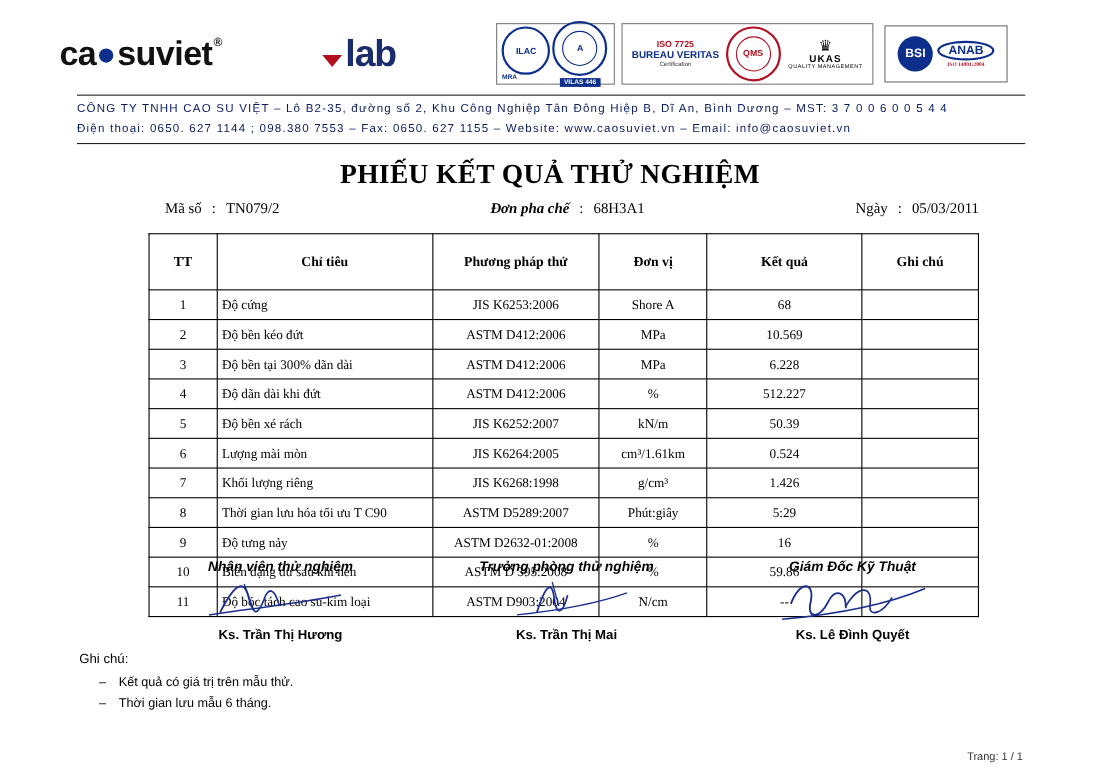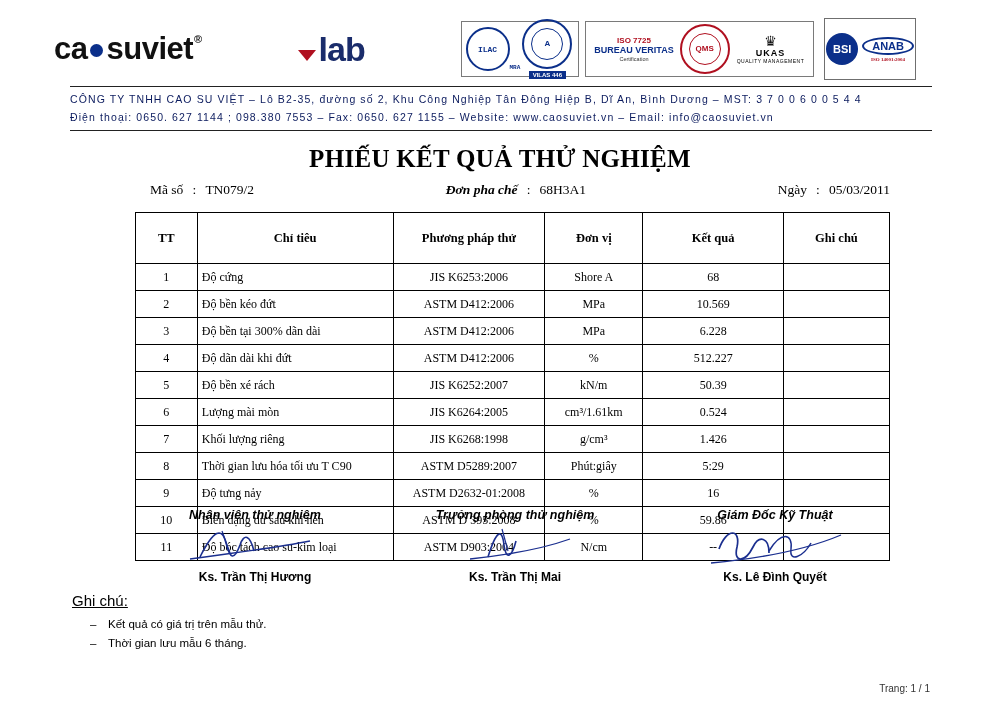--- a/index.html
+++ b/index.html
@@ -130,21 +130,21 @@
   .ukas {
     display: flex; flex-direction: column; align-items: center;
     font-family: "Liberation Sans", sans-serif;
     padding: 0 5px;
   }
   .ukas .crown { font-size: 14px; line-height: 14px; color: #111; }
   .ukas .txt { font-size: 9px; font-weight: bold; letter-spacing: 1px; }
   .ukas .sub { font-size: 5px; letter-spacing: .5px; }
   .bsi-wrap {
     border: 1px solid #6f6f6f;
-    display: flex; align-items: center; padding: 3px 1px; height: 62px;
+    display: flex; align-items: center; padding: 3px 11px; height: 52px;
     box-sizing: border-box;
   }
   .bsi-badge {
     width: 32px; height: 32px; border-radius: 50%;
     background: #0b2f8a; color: #fff;
     display: flex; align-items: center; justify-content: center;
     font-family: "Liberation Sans", sans-serif;
     font-size: 11px; font-weight: bold;
   }
   .anab {
@@ -157,22 +157,22 @@
   }
   .anab .sub { font-size: 5px; color: #b01020; font-weight: bold; margin-top: 2px;}
   .vilas {
     display:flex; flex-direction:column; align-items:center; justify-content:center;
   }
   .vilas .tag {
     background:#0b2f8a; color:#fff; font-family:"Liberation Sans",sans-serif;
     font-size:6px; font-weight:bold; padding:1px 4px; margin-top:2px;
   }
   .ilac {
-    display:flex; align-items:flex-end; justify-content:center;
-    font-family:Liberation Mono, monospace;
+    display:flex; flex-direction:column; align-items:flex-start; justify-content:center;
+    font-family:Liberation Sans, sans-serif;
   }
   .ilac .circ {
     width:40px;height:40px;border-radius:50%;border:2px solid #0b2f8a;
     display:flex;align-items:center;justify-content:center;color:#0b2f8a;
     font-size:8px;font-weight:bold;
   }
 
   
   .rule {
     position: absolute;
@@ -280,21 +280,21 @@
   }
 
   
   .notes {
     position: absolute;
     top: 592px;
     left: 72px;
     font-family: "Liberation Sans", sans-serif;
     font-size: 12px;
   }
-  .notes .head { font-size: 15px; text-decoration: underline; }
+  .notes .head { font-size: 12px; }
   .notes ul {
     margin: 6px 0 12px 0;
     padding-left: 36px;
     list-style: none;
   }
   .notes li {
     position: relative;
     line-height: 1.65;
     font-size: 11.5px;
   }

